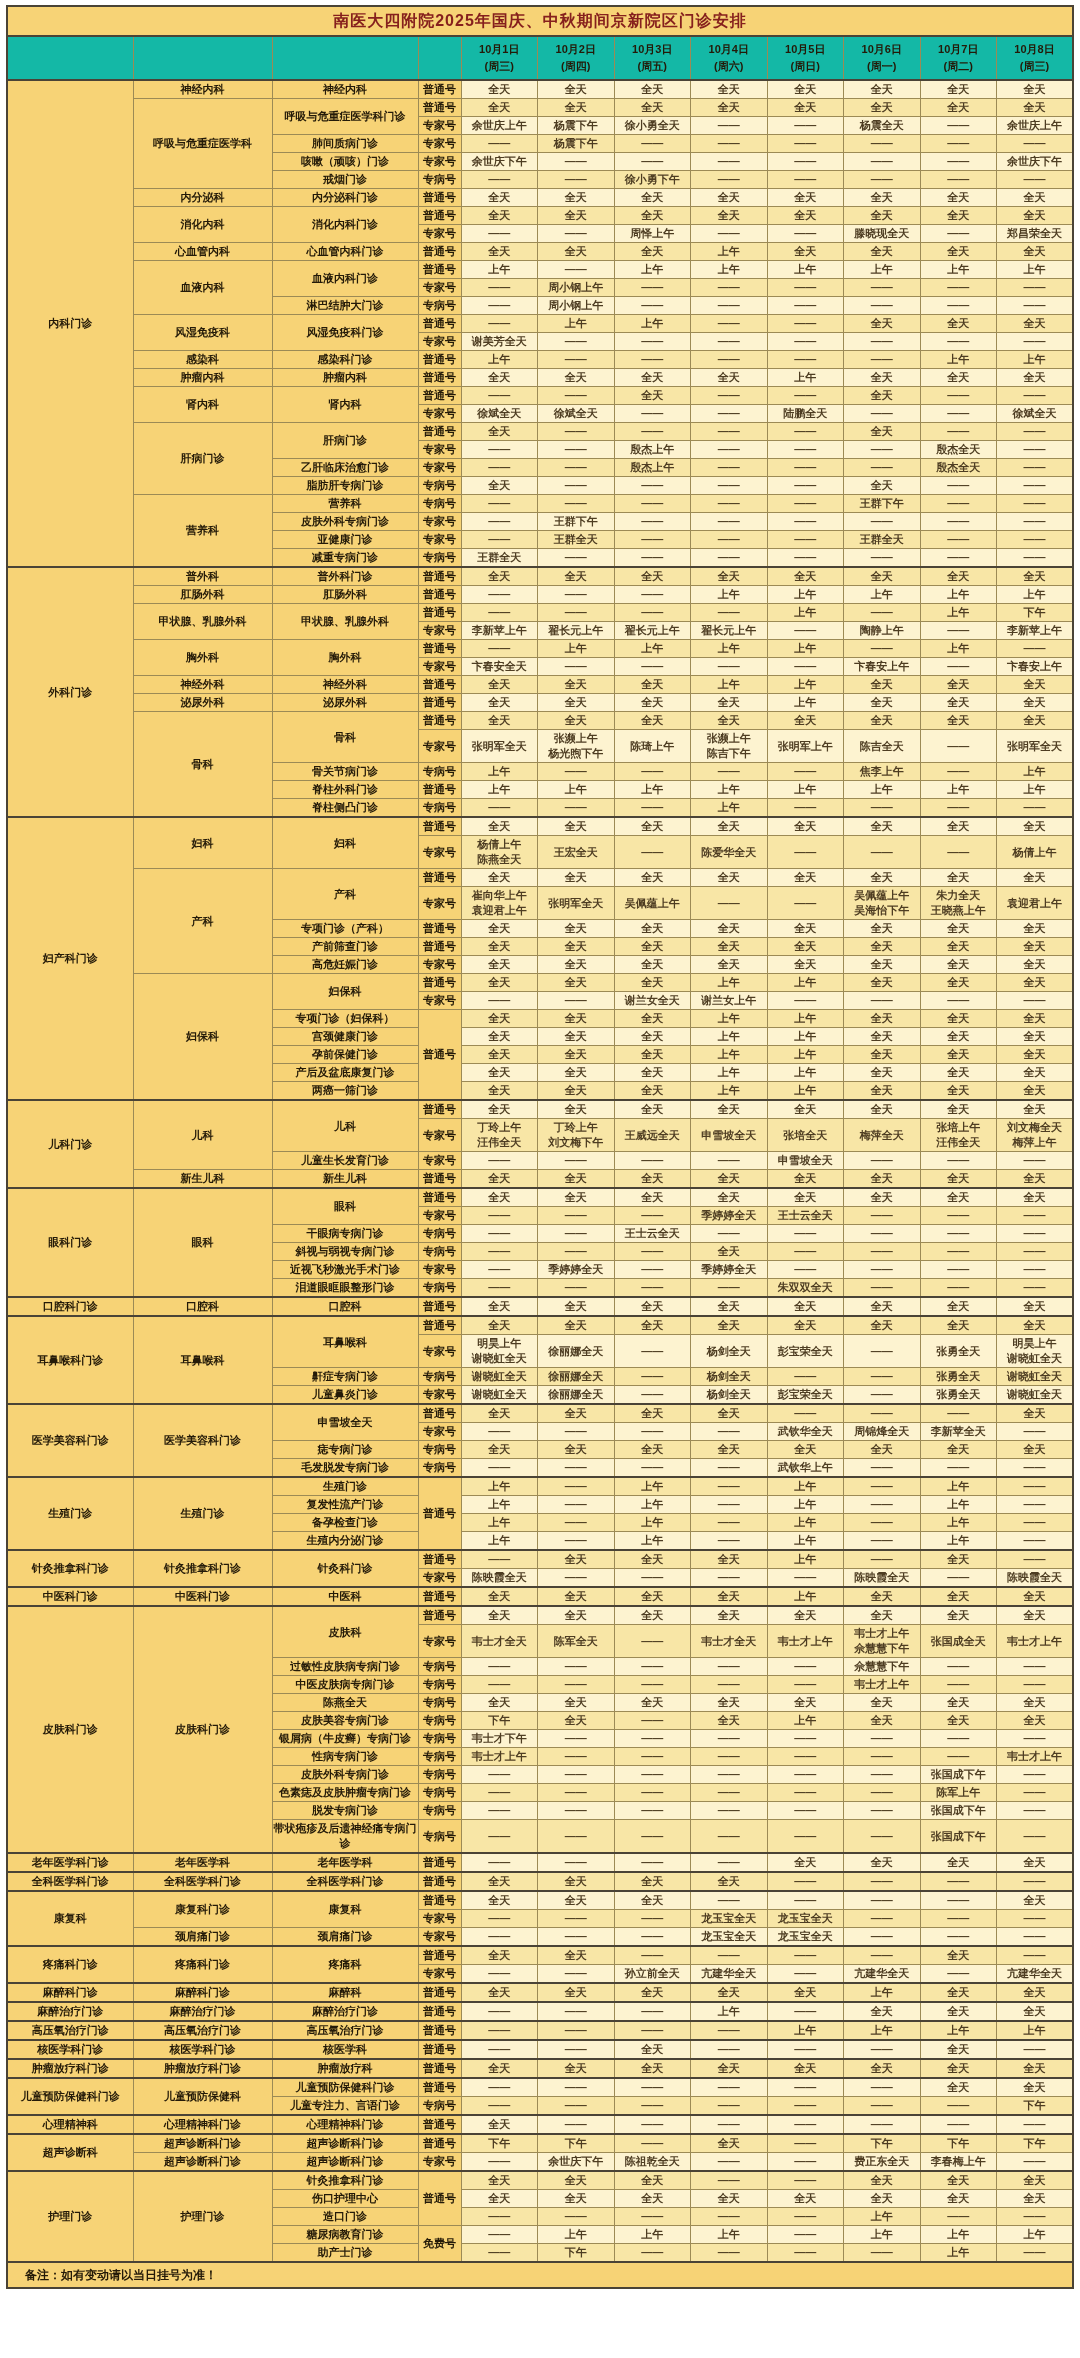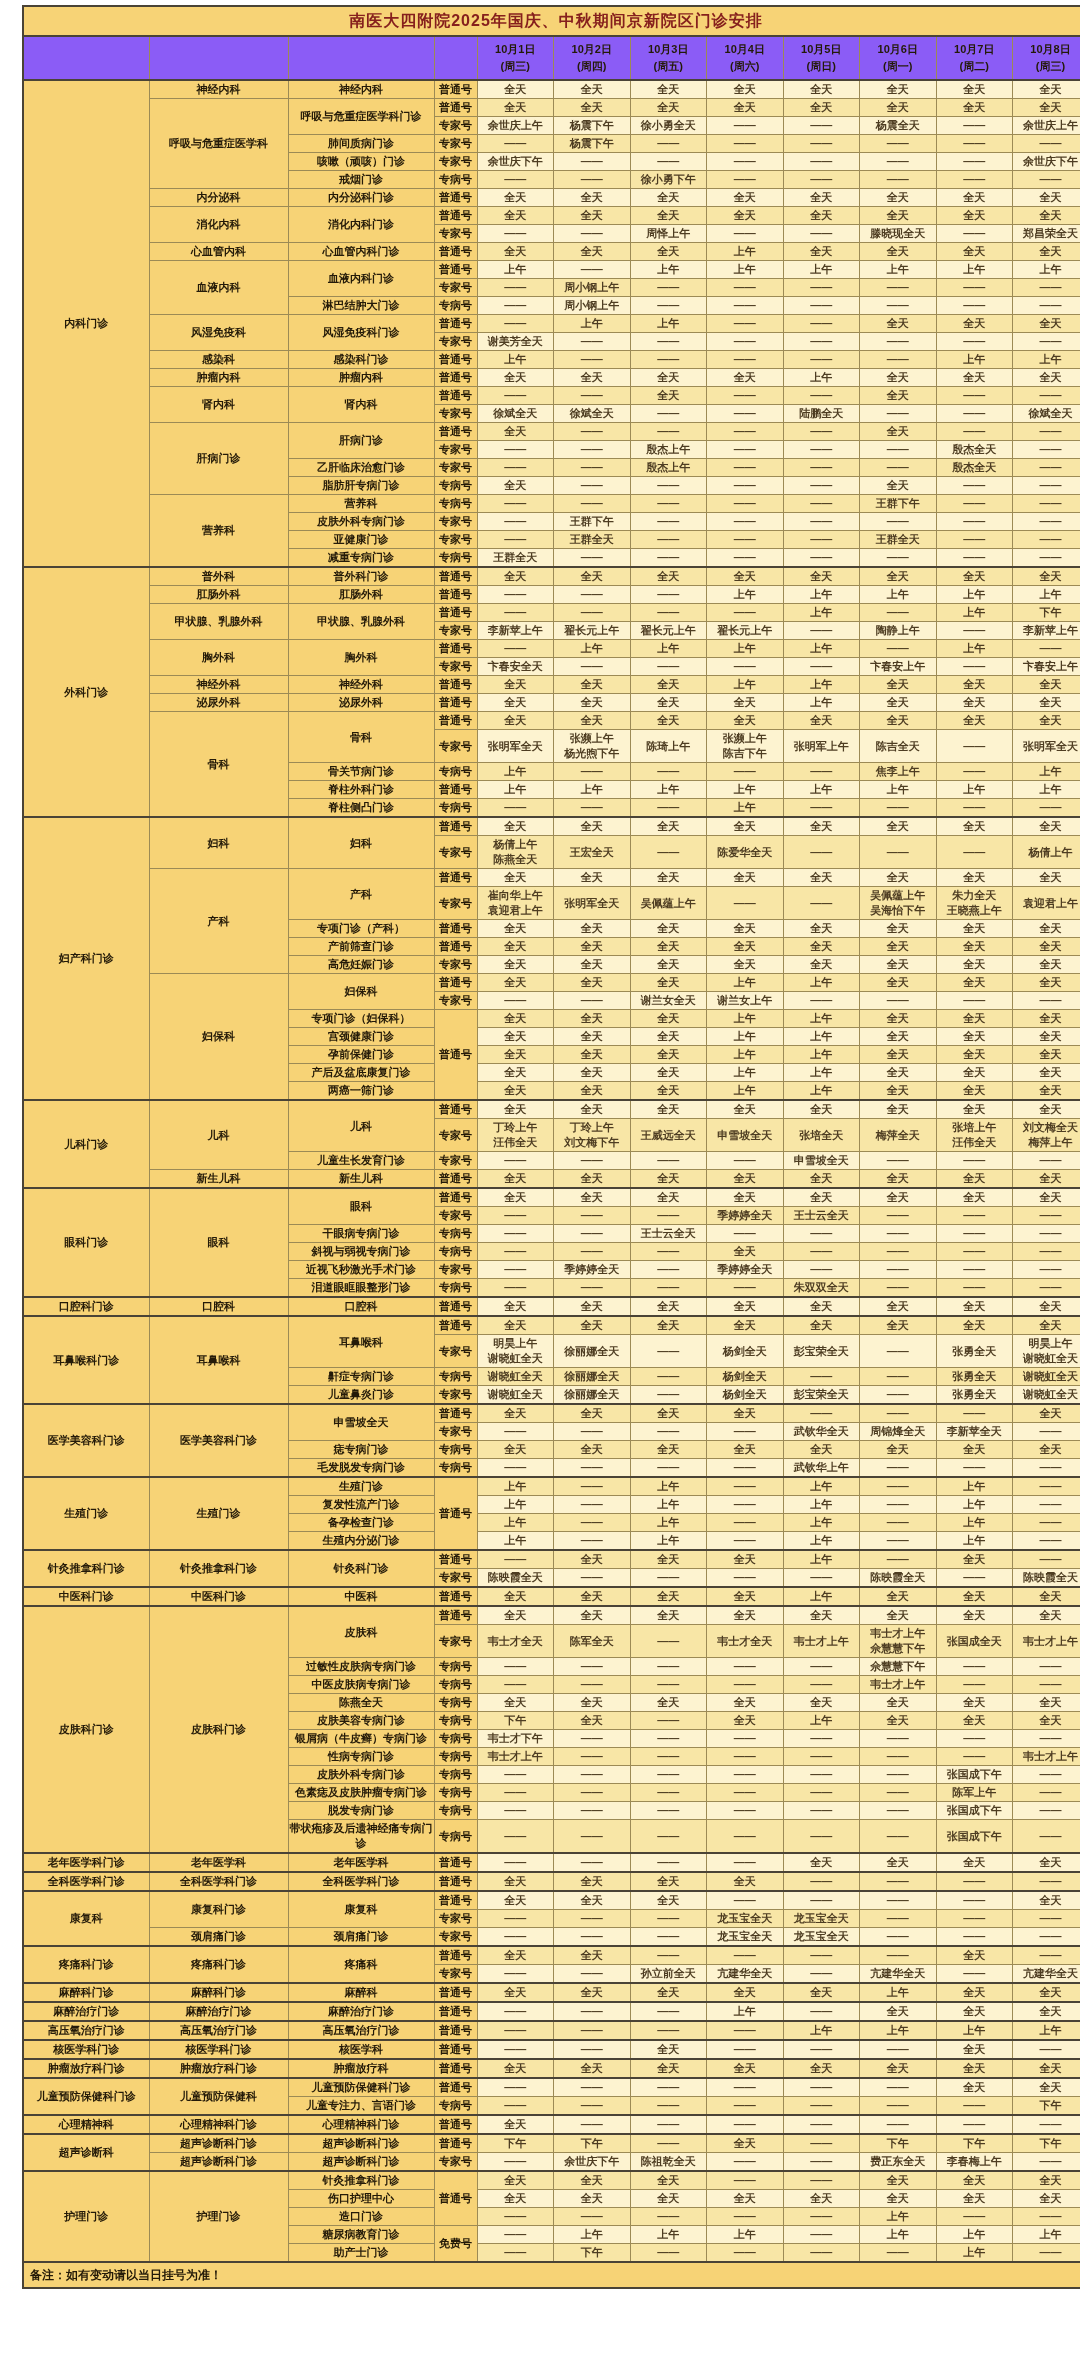--- a/index.html
+++ b/index.html
@@ -1,31 +1,31 @@
 <!DOCTYPE html>
 <html><head>
 <meta charset="utf-8">
 <style>
   html,body{margin:0;padding:0;background:#ffffff;}
   body{width:1080px;font-family:"Liberation Sans","DejaVu Sans",sans-serif;}
-  .wrap{padding:5px 6px;margin-left:16px;}
+  .wrap{padding:5px 6px;}
   table{border-collapse:collapse;table-layout:fixed;width:1068px;border:2px solid #4a4336;}
   th,td{border:1px solid #9c8a55;padding:1px 1px;font-weight:bold;font-size:11px;line-height:15px;
         text-align:center;vertical-align:middle;overflow:hidden;word-break:break-all;}
   .title-cell{background:#f7d376;color:#86201d;font-size:16px;line-height:24px;height:26px;
               letter-spacing:1px;border-bottom:2px solid #4a4336;}
-  .hdr{background:#8b5cf6;color:#241a08;height:40px;}
+  .hdr{background:#14b8a6;color:#241a08;height:40px;}
   .hdr .d1,.hdr .d2{display:block;line-height:17px;}
   .label{background:#f7d376;color:#241a08;}
   td.slot{color:#4e3d22;white-space:pre-line;}
   tbody tr:nth-child(odd) td.slot{background:#fdf3d0;}
   tbody tr:nth-child(even) td.slot{background:#f8e6a6;}
   tbody tr.sec td{border-top:2px solid #4a4336;}
   .note-cell{background:#f7d376;color:#241a08;text-align:left;font-size:12px;height:22px;
-             padding-left:6px;border-top:2px solid #4a4336;}
+             padding-left:17px;border-top:2px solid #4a4336;}
   col.c-cat{width:126px;} col.c-sub{width:139px;} col.c-cli{width:146px;} col.c-reg{width:43px;}
 </style>
 </head>
 <body>
 
 <div class="wrap">
   <table>
     <colgroup>
       <col class="c-cat">
         <col class="c-sub">

